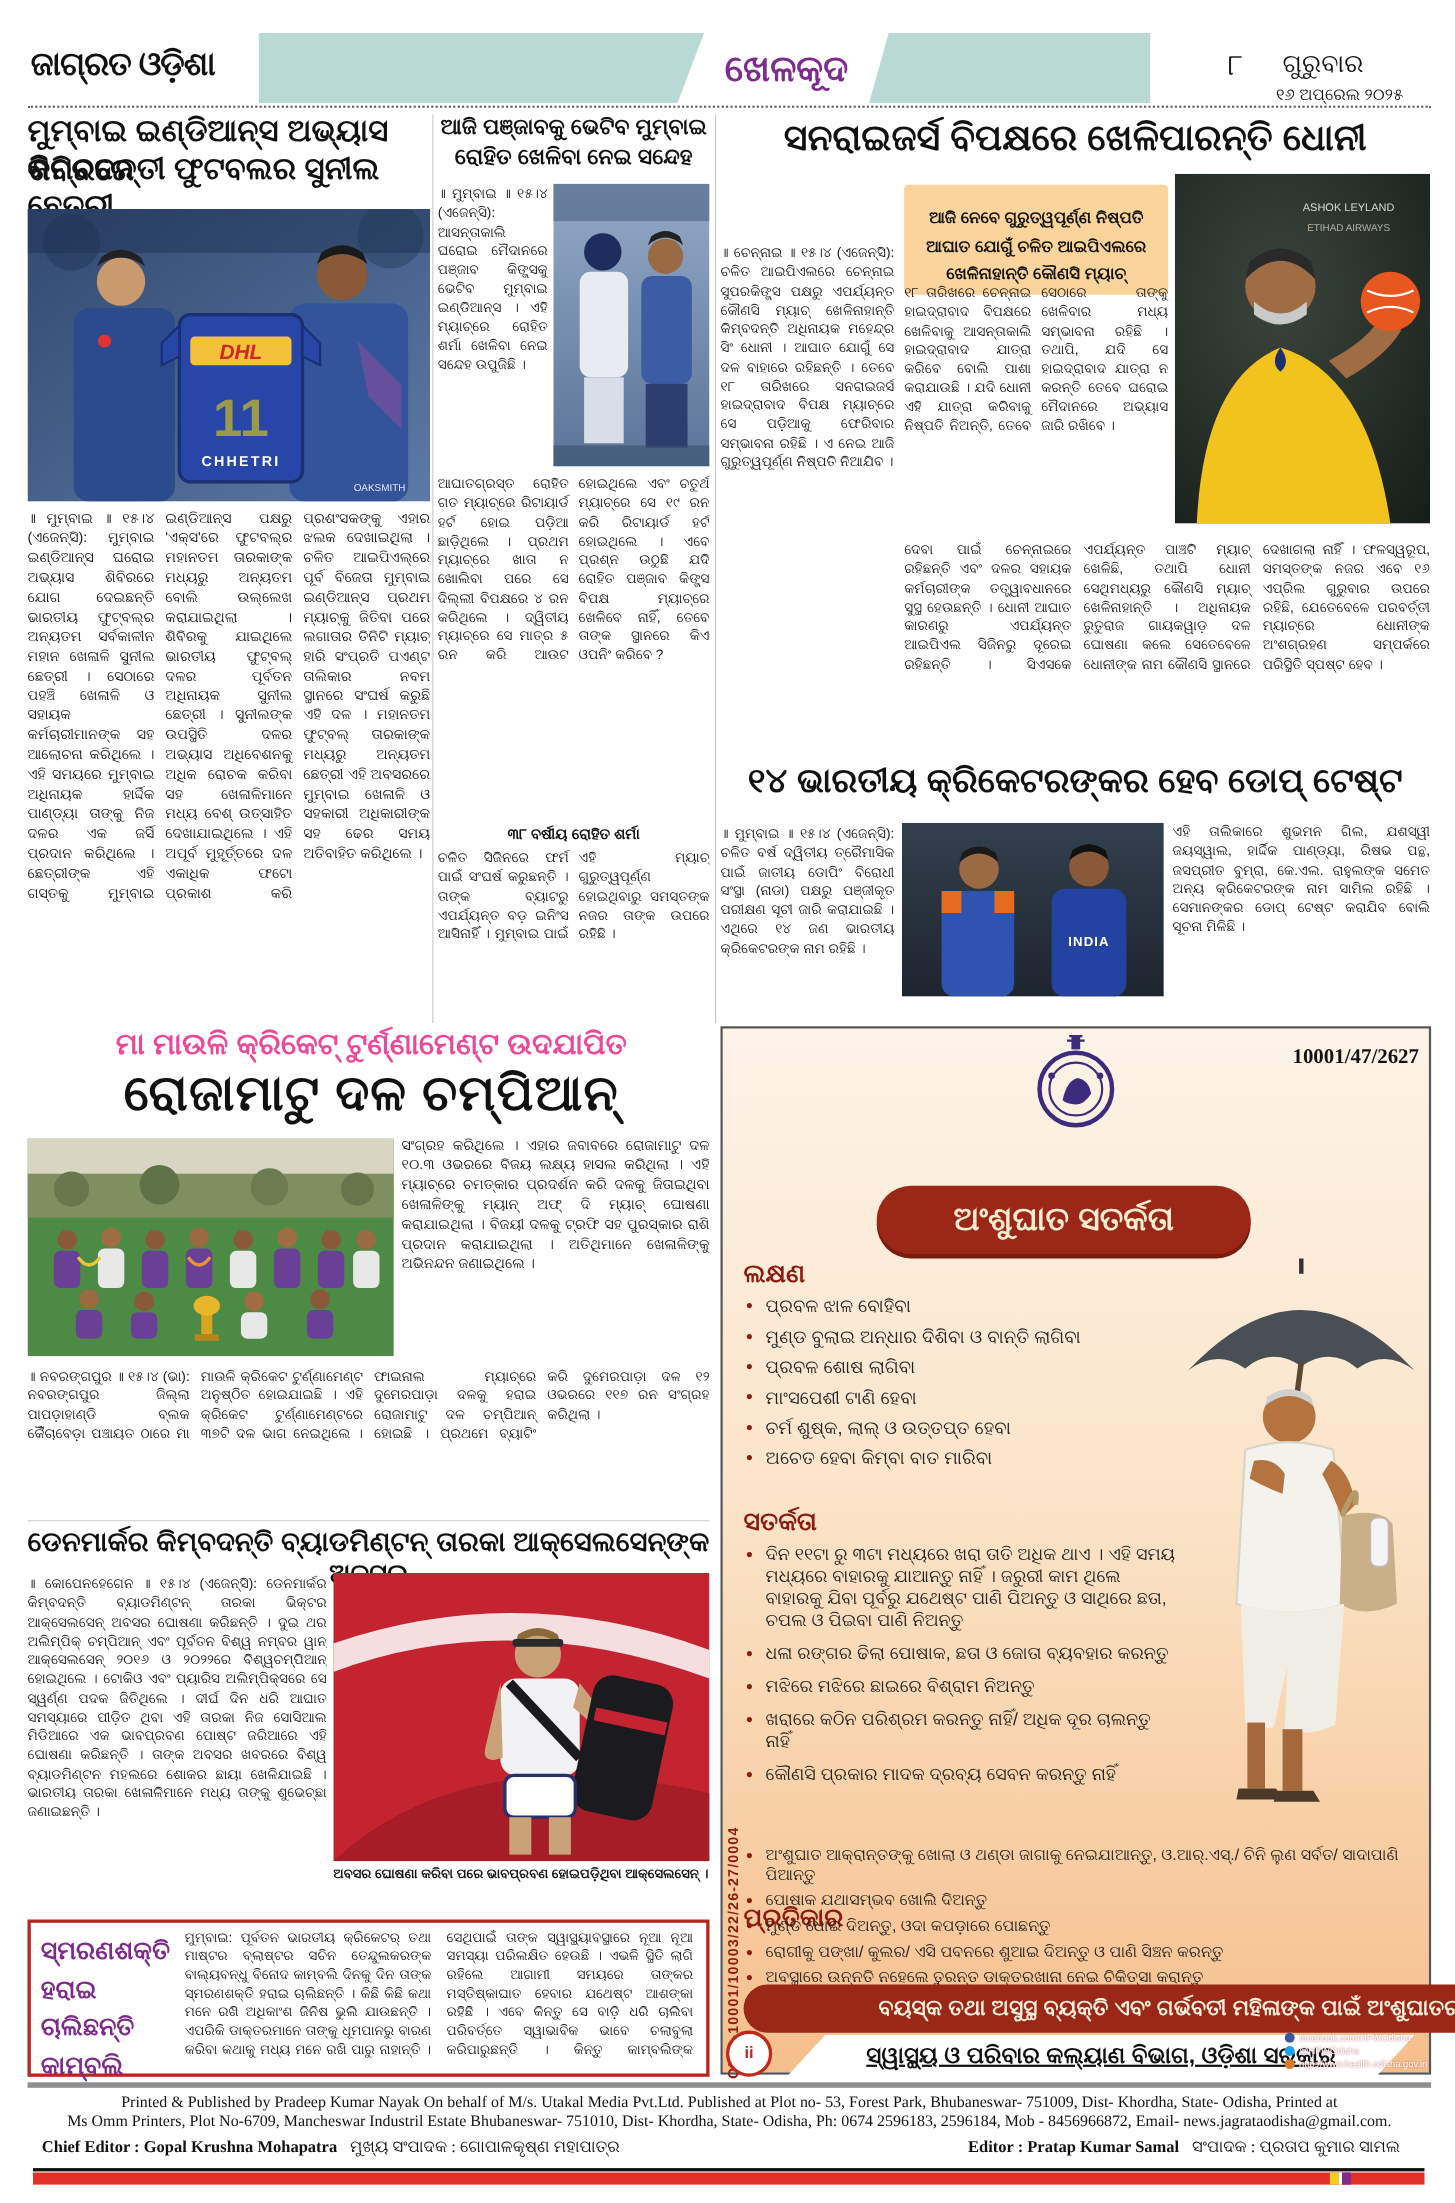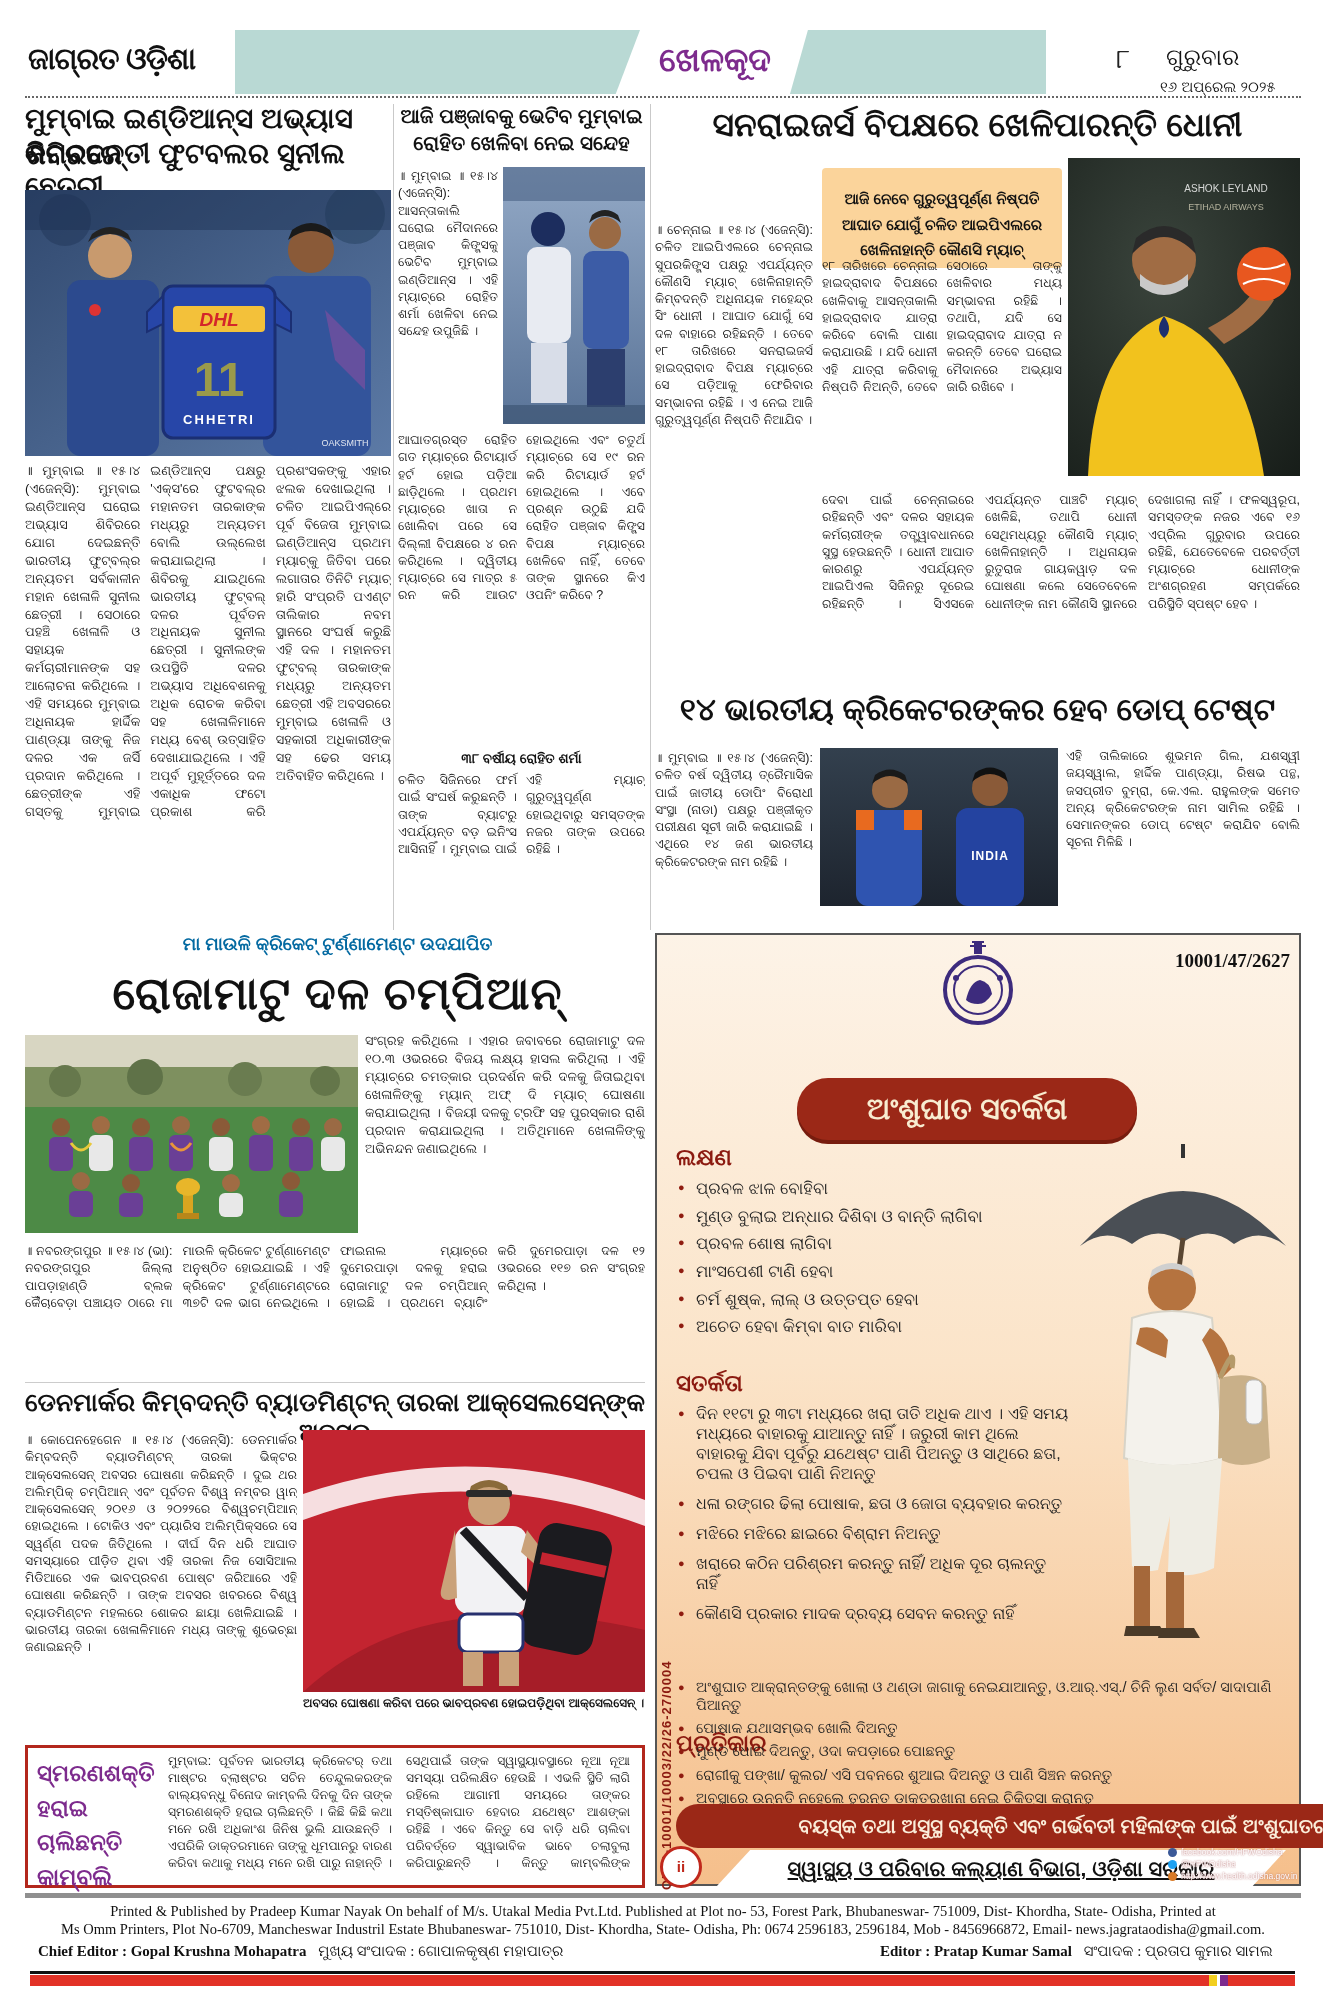--- a/index.html
+++ b/index.html
@@ -4,21 +4,21 @@
 <style>
   html,body{margin:0;padding:0;background:#e8e8e8;}
   #page{position:relative;width:1323px;height:2003px;background:#ffffff;margin:0 auto;overflow:hidden;
         font-family:"Liberation Sans",sans-serif;color:#111;}
   .abs{position:absolute;}
   .body-text{font-size:13px;line-height:1.38;overflow:hidden;text-align:justify;color:#151515;}
   
   #paper-name{left:28px;top:42px;font-size:30px;font-weight:bold;letter-spacing:-1px;}
   #teal-a{left:235px;top:30px;width:405px;height:64px;background:#b9d9d4;clip-path:polygon(0 0,100% 0,94% 100%,0 100%);}
   #teal-b{left:790px;top:30px;width:256px;height:64px;background:#b9d9d4;clip-path:polygon(7% 0,100% 0,100% 100%,0 100%);}
-  #section-title{left:640px;top:44px;width:150px;text-align:center;font-size:33px;font-weight:bold;color:#7d2b8d;font-family:Liberation Mono, monospace;}
+  #section-title{left:640px;top:44px;width:150px;text-align:center;font-size:33px;font-weight:bold;color:#7d2b8d;}
   #page-num{left:1116px;top:44px;font-size:27px;color:#222;}
   #weekday{left:1166px;top:44px;font-size:23px;color:#111;}
   #date-line{left:1160px;top:78px;font-size:15px;color:#111;}
   #dotted-rule{left:25px;top:96px;width:1276px;border-top:2px dotted #666;height:0;}
   .vrule{width:1px;background:#c9c9c9;}
   #vr1{left:393px;top:104px;height:826px;}
   #vr2{left:650px;top:104px;height:826px;}
   #hr-mid{left:25px;top:1382px;width:620px;height:1px;background:#cccccc;}
   
   #a1-h1{left:25px;top:101px;width:366px;font-size:28px;font-weight:bold;line-height:1.3;}
@@ -40,21 +40,21 @@
   #a3-photo{left:1068px;top:158px;width:232px;height:318px;}
   #a3-col1{left:655px;top:222px;width:158px;height:464px;font-size:12.5px;}
   #a3-col2{left:822px;top:258px;width:240px;height:228px;columns:2;column-gap:9px;font-size:12.5px;}
   #a3-lower{left:822px;top:492px;width:478px;height:194px;columns:3;column-gap:11px;font-size:12.5px;}
   
   #a4-h{left:655px;top:692px;width:645px;text-align:center;font-size:31px;font-weight:bold;}
   #a4-col1{left:655px;top:750px;width:158px;height:180px;font-size:12.5px;}
   #a4-photo{left:820px;top:748px;width:238px;height:158px;}
   #a4-col2{left:1066px;top:748px;width:234px;height:182px;font-size:12.5px;}
   
-  #a5-kicker{left:30px;top:934px;width:615px;text-align:center;font-size:18px;font-weight:bold;color:#0369a1;}
+  #a5-kicker{left:30px;top:934px;width:615px;text-align:center;font-size:27px;font-weight:bold;color:#ec4899;}
   #a5-h{left:30px;top:968px;width:615px;text-align:center;font-size:45px;font-weight:bold;letter-spacing:1px;}
   #a5-photo{left:25px;top:1035px;width:333px;height:198px;}
   #a5-side{left:365px;top:1032px;width:280px;height:204px;font-size:13px;}
   #a5-body{left:25px;top:1243px;width:620px;height:134px;columns:4;column-gap:10px;font-size:12.5px;}
   
   #a6-h{left:25px;top:1388px;width:620px;text-align:center;font-size:25px;font-weight:bold;}
   #a6-body{left:25px;top:1432px;width:272px;height:302px;font-size:12.5px;}
   #a6-photo{left:303px;top:1430px;width:342px;height:262px;}
   #a6-caption{left:303px;top:1696px;width:342px;height:40px;font-size:12px;font-weight:bold;overflow:hidden;text-align:justify;}
   

